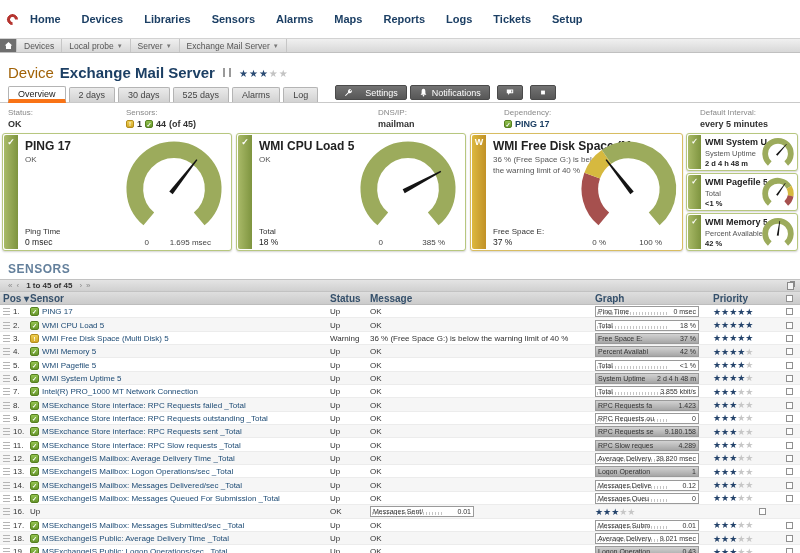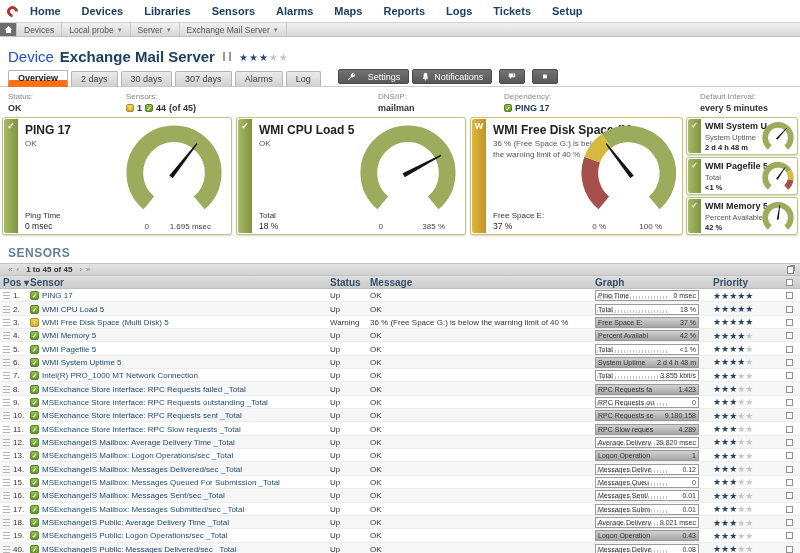--- a/index.html
+++ b/index.html
@@ -1,42 +1,42 @@
 <!DOCTYPE html>
 <html><head>
 <meta charset="utf-8">
 <style>
   *{margin:0;padding:0;box-sizing:border-box;}
   html,body{width:800px;height:553px;overflow:hidden;}
   body{font-family:"Liberation Sans",sans-serif;background:#fff;}
   .app{position:relative;width:800px;height:553px;overflow:hidden;background:#fff;}
 
   
-  .topnav{display:flex;align-items:center;height:22px;padding:0 7px;background:#fff;}
+  .topnav{display:flex;align-items:center;height:38px;padding:0 7px;background:#fff;}
   .logo{width:11px;height:11px;border:3px solid #b5342f;border-radius:50%;border-bottom-color:transparent;transform:rotate(-45deg);margin-right:12px;flex:0 0 auto;}
   .nav-item{margin-right:21px;font-size:11px;font-weight:bold;color:#1c3f64;cursor:pointer;white-space:nowrap;}
 
   
   .crumbbar{height:15px;display:flex;align-items:stretch;background:linear-gradient(#f0f0f0,#d8d8d8);border-top:1px solid #d2d2d2;border-bottom:1px solid #c0c0c0;font-size:8.5px;color:#555;}
   .crumb-home{width:17px;display:flex;align-items:center;justify-content:center;background:#6e6e6e;border-right:1px solid #c6c6c6;}
   .crumb{padding:0 7px;border-right:1px solid #c6c6c6;display:flex;align-items:center;gap:3px;cursor:pointer;}
   .caret{font-size:6px;color:#777;}
 
   
   .titlerow{display:flex;align-items:center;gap:6px;padding:10px 8px 4px;}
-  .kind{font-size:15px;color:#1d4ed8;}
+  .kind{font-size:15px;color:#a16207;}
   .tname{font-size:15px;font-weight:bold;color:#1c3f64;}
   .pauseic{width:8px;height:9px;border-left:2px solid #9a9a9a;border-right:2px solid #9a9a9a;margin:0 2px;}
   .star{font-size:10px;color:#2a4a73;letter-spacing:1px;}
   .star.off{color:#c3c3c3;}
 
   
   .tabsrow{display:flex;align-items:flex-end;padding:0 8px;height:18px;border-bottom:1px solid #c9c9c9;gap:3px;}
   .tab{font-size:9px;color:#444;background:linear-gradient(#eaeaea,#d2d2d2);border:1px solid #b4b4b4;border-bottom:none;padding:2px 9px;border-radius:2px 2px 0 0;height:15px;cursor:pointer;white-space:nowrap;}
-  .tab.active{background:#fff;font-weight:bold;color:#222;position:relative;height:17px;border-bottom:7px solid #f97316;margin-bottom:-1px;text-align:right;}
+  .tab.active{background:#fff;font-weight:normal;color:#222;position:relative;height:17px;border-bottom:4px solid #f97316;margin-bottom:-1px;text-align:right;}
   .btn-dark{display:flex;align-items:center;gap:4px;font-size:9px;color:#fff;background:linear-gradient(#737373,#575757);border:1px solid #4a4a4a;padding:2px 8px;border-radius:2px;height:15px;margin-bottom:2px;cursor:pointer;white-space:nowrap;}
   .btn-dark svg{width:9px;height:9px;}
   .gap-l{margin-left:14px;gap:12px;}
   .btn-sm{width:26px;justify-content:center;margin-left:4px;}
 
   
   .infostrip{display:flex;padding:5px 8px 3px;height:28px;}
   .info-col .ilabel{font-size:8px;color:#888;}
   .info-col .ival{font-size:9px;font-weight:bold;color:#333;margin-top:2px;display:flex;align-items:center;gap:3px;}
   .w1{width:118px;} .w2{width:252px;} .w3{width:126px;} .w4{width:196px;}
@@ -154,21 +154,21 @@
     <span class="tname">Exchange Mail Server</span>
     <span class="pauseic"></span>
     <span id="title-stars"><span class="star">★</span><span class="star">★</span><span class="star">★</span><span class="star off">★</span><span class="star off">★</span></span>
   </div>
 
   <div class="tabsrow">
     <div id="tabs" style="display:flex;align-items:flex-end;gap:3px;">
         <span class="tab active">Overview</span>
         <span class="tab">2 days</span>
         <span class="tab">30 days</span>
-        <span class="tab">307 days</span>
+        <span class="tab">525 days</span>
         <span class="tab">Alarms</span>
         <span class="tab">Log</span>
       </div>
     <span class="btn-dark gap-l">
       <svg viewBox="0 0 10 10">
           <path d="M8.6 2.1 L6.9 3.8 L6.2 3.1 L7.9 1.4 A2.5 2.5 0 0 0 4.6 4.7 L1.1 8.2 L1.9 9 L5.4 5.5 A2.5 2.5 0 0 0 8.6 2.1 Z" fill="#fff"></path>
         </svg>
       <span>Settings</span>
     </span>
     <span class="btn-dark">
@@ -777,24 +777,20 @@
       <div class="c-check">
           <span class="cb"></span>
         </div>
     </div>
 
     <div class="tgrid t-row alt">
       <div class="c-pos">
         <span class="grip"></span>
         <span class="posnum">16.</span>
       </div>
-      <div class="c-sensor">
-        <span class="sicon ok">✓</span>
-        <span class="sname">MSExchangeIS Mailbox: Messages Sent/sec _Total</span>
-      </div>
       <div class="c-status">Up</div>
       <div class="c-msg">OK</div>
       <div class="c-graph">
         <div class="gbox">
 
           <span class="glabel">Messages Sent/</span>
           <span class="gvalue">0.01</span>
         </div>
       </div>
       <div class="c-prio">

